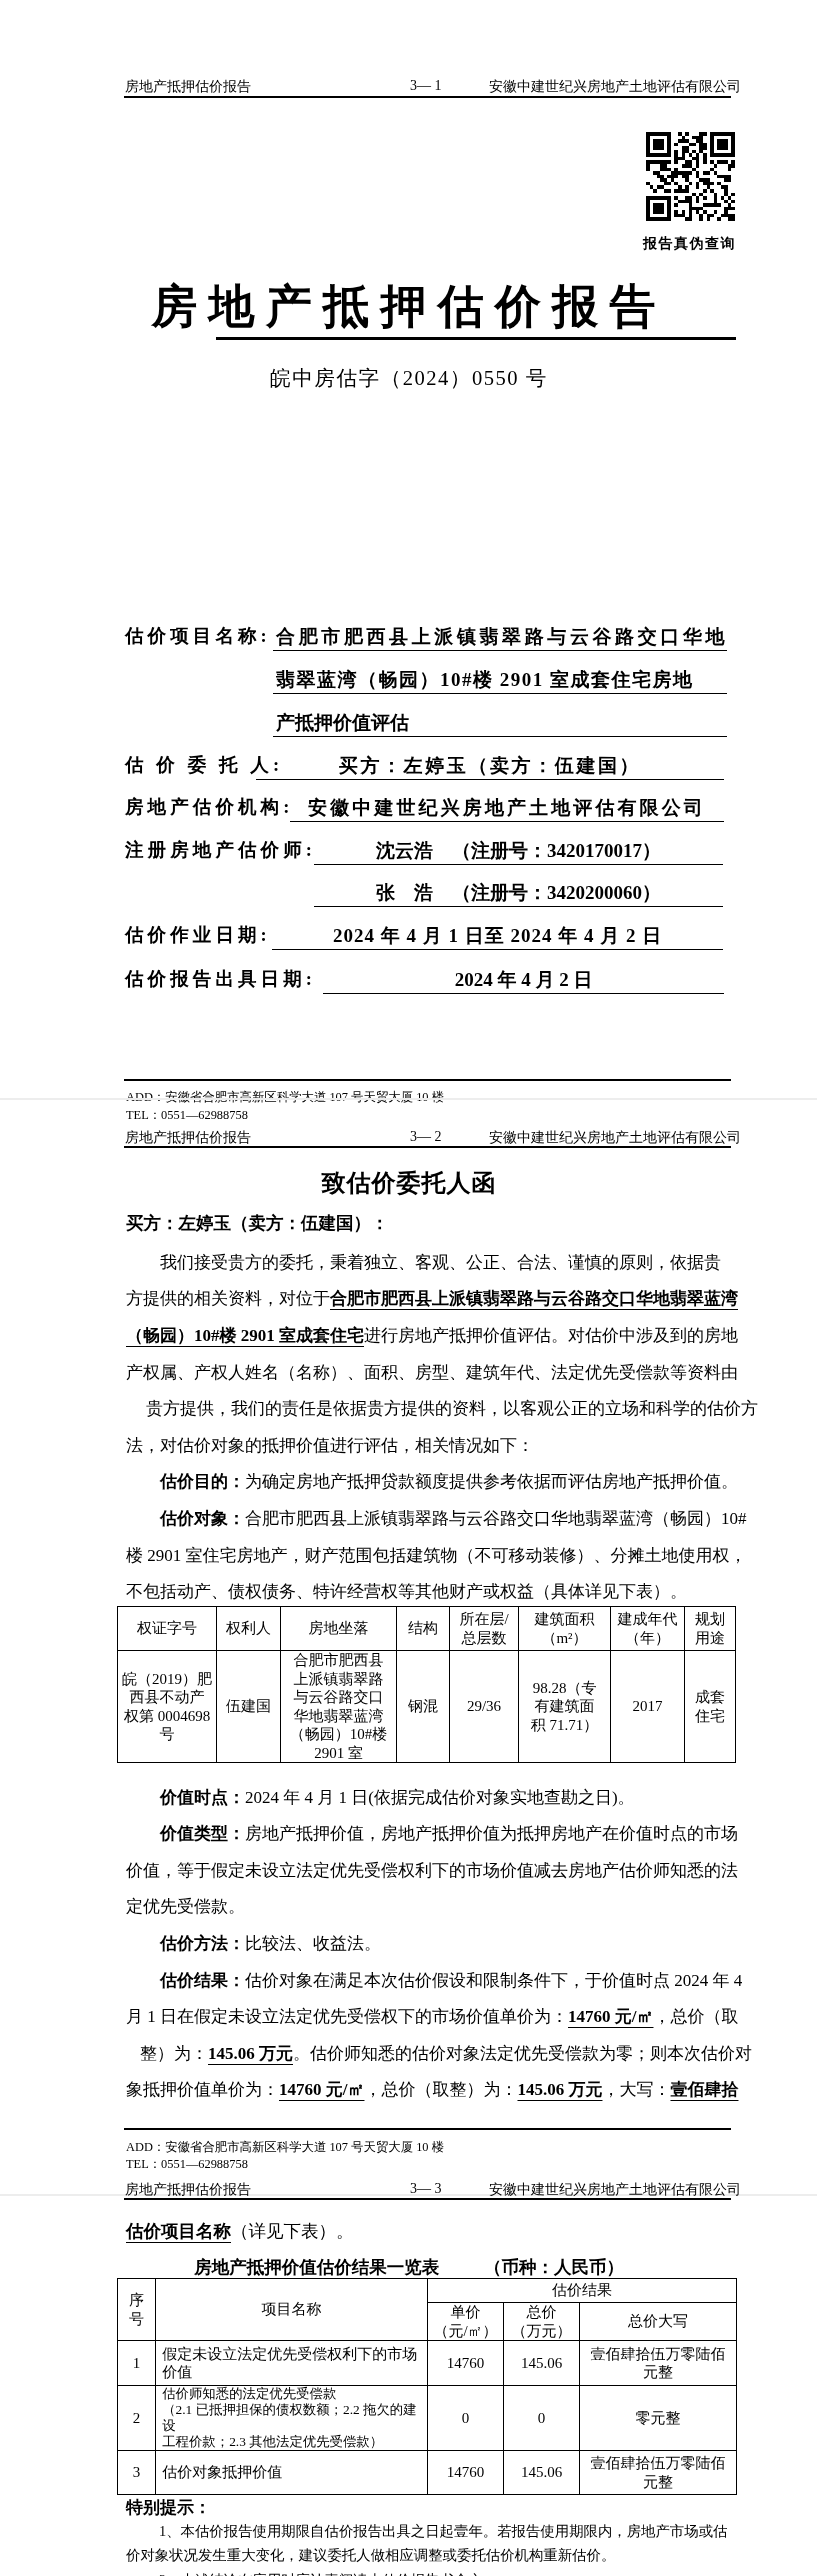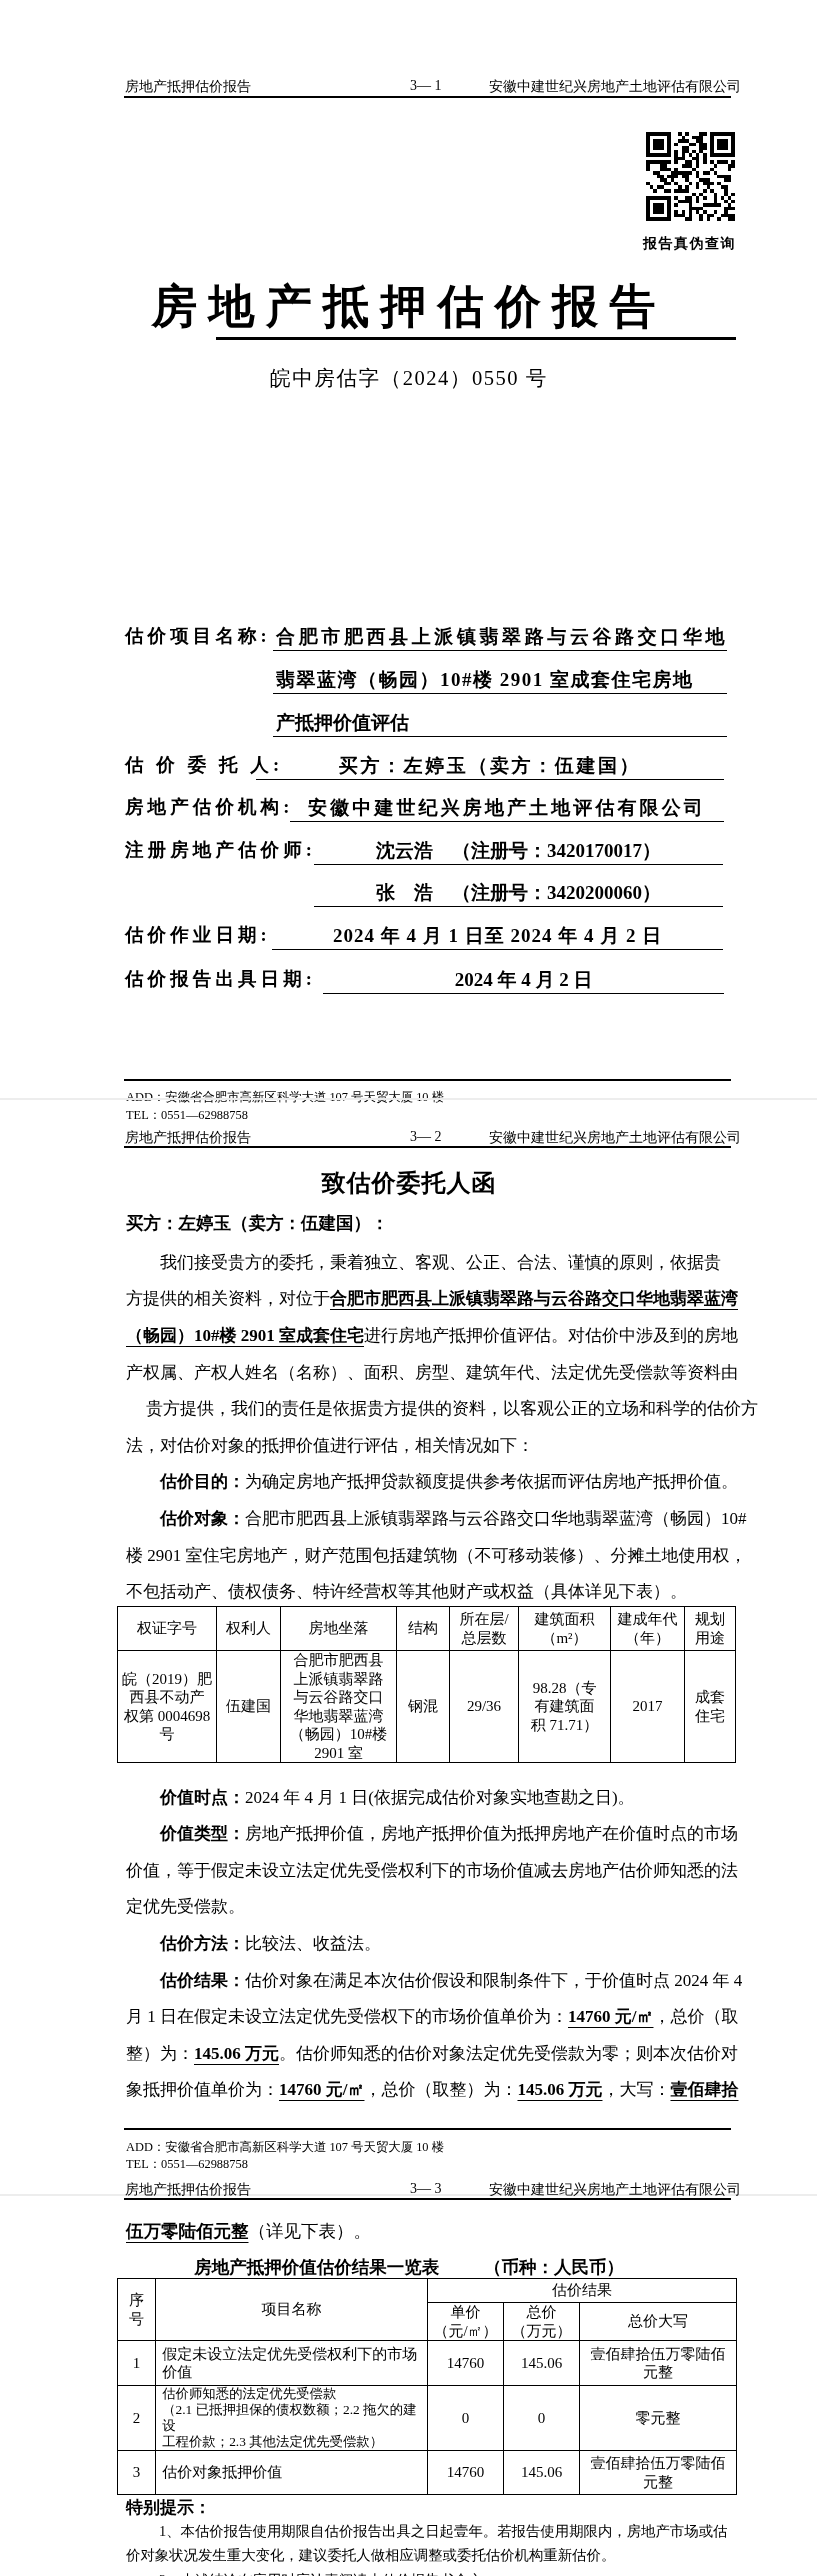--- a/index.html
+++ b/index.html
@@ -161,36 +161,36 @@
       </table>
   </div>
 
   <div class="ln" style="left:160px;top:1786px;"><span class="b">价值时点：</span><span>2024 年 4 月 1 日(依据完成估价对象实地查勘之日)。</span></div>
   <div class="ln" style="left:160px;top:1822px;"><span class="b">价值类型：</span><span>房地产抵押价值，房地产抵押价值为抵押房地产在价值时点的市场</span></div>
   <div class="ln" style="left:126px;top:1859px;"><span>价值，等于假定未设立法定优先受偿权利下的市场价值减去房地产估价师知悉的法</span></div>
   <div class="ln" style="left:126px;top:1895px;"><span>定优先受偿款。</span></div>
   <div class="ln" style="left:160px;top:1932px;"><span class="b">估价方法：</span><span>比较法、收益法。</span></div>
   <div class="ln" style="left:160px;top:1969px;"><span class="b">估价结果：</span><span>估价对象在满足本次估价假设和限制条件下，于价值时点 2024 年 4</span></div>
   <div class="ln" style="left:126px;top:2005px;"><span>月 1 日在假定未设立法定优先受偿权下的市场价值单价为：</span><span class="b u">14760 元/㎡</span><span>，总价（取</span></div>
-  <div class="ln" style="left:126px;top:2042px;"><span>整）为：</span><span class="b u">145.06 万元</span><span>。估价师知悉的估价对象法定优先受偿款为零；则本次估价对</span></div>
+  <div class="ln" style="left:140px;top:2042px;"><span>整）为：</span><span class="b u">145.06 万元</span><span>。估价师知悉的估价对象法定优先受偿款为零；则本次估价对</span></div>
   <div class="ln" style="left:126px;top:2078px;"><span>象抵押价值单价为：</span><span class="b u">14760 元/㎡</span><span>，总价（取整）为：</span><span class="b u">145.06 万元</span><span>，大写：</span><span class="b u">壹佰肆拾</span></div>
 
   <div class="rule" style="left:124px;top:2128px;width:607px;height:2.1px;"></div>
   <span class="pfl" style="left:126px;top:2139px;">ADD：安徽省合肥市高新区科学大道 107 号天贸大厦 10 楼</span>
   <span class="pfl" style="left:126px;top:2156px;">TEL：0551—62988758</span>
 
   <div class="psep" style="top:2194px;"></div>
 
   <span class="phl" style="left:125px;top:2181px;">房地产抵押估价报告</span>
   <span class="phl" style="left:410px;top:2181px;">3— 3</span>
   <span class="phl" style="left:489px;top:2181px;">安徽中建世纪兴房地产土地评估有限公司</span>
   <div class="rule" style="left:124px;top:2198px;width:607px;height:2.1px;"></div>
 
   <div class="ln" style="left:126px;top:2219px;font-size:17.5px;">
-    <span class="b u">伍万零陆佰元整</span><span>（详见下表）。</span>
+    <span class="b u">估价项目名称</span><span>（详见下表）。</span>
   </div>
 
   <div class="ttitle">
     <span>房地产抵押价值估价结果一览表</span>
     <span style="display:inline-block;width:36px;"></span>
     <span>（币种：人民币）</span>
   </div>
 
   <div class="tblwrap" style="left:117px;top:2278px;width:618px;height:211px;">
     <table class="tbl">

